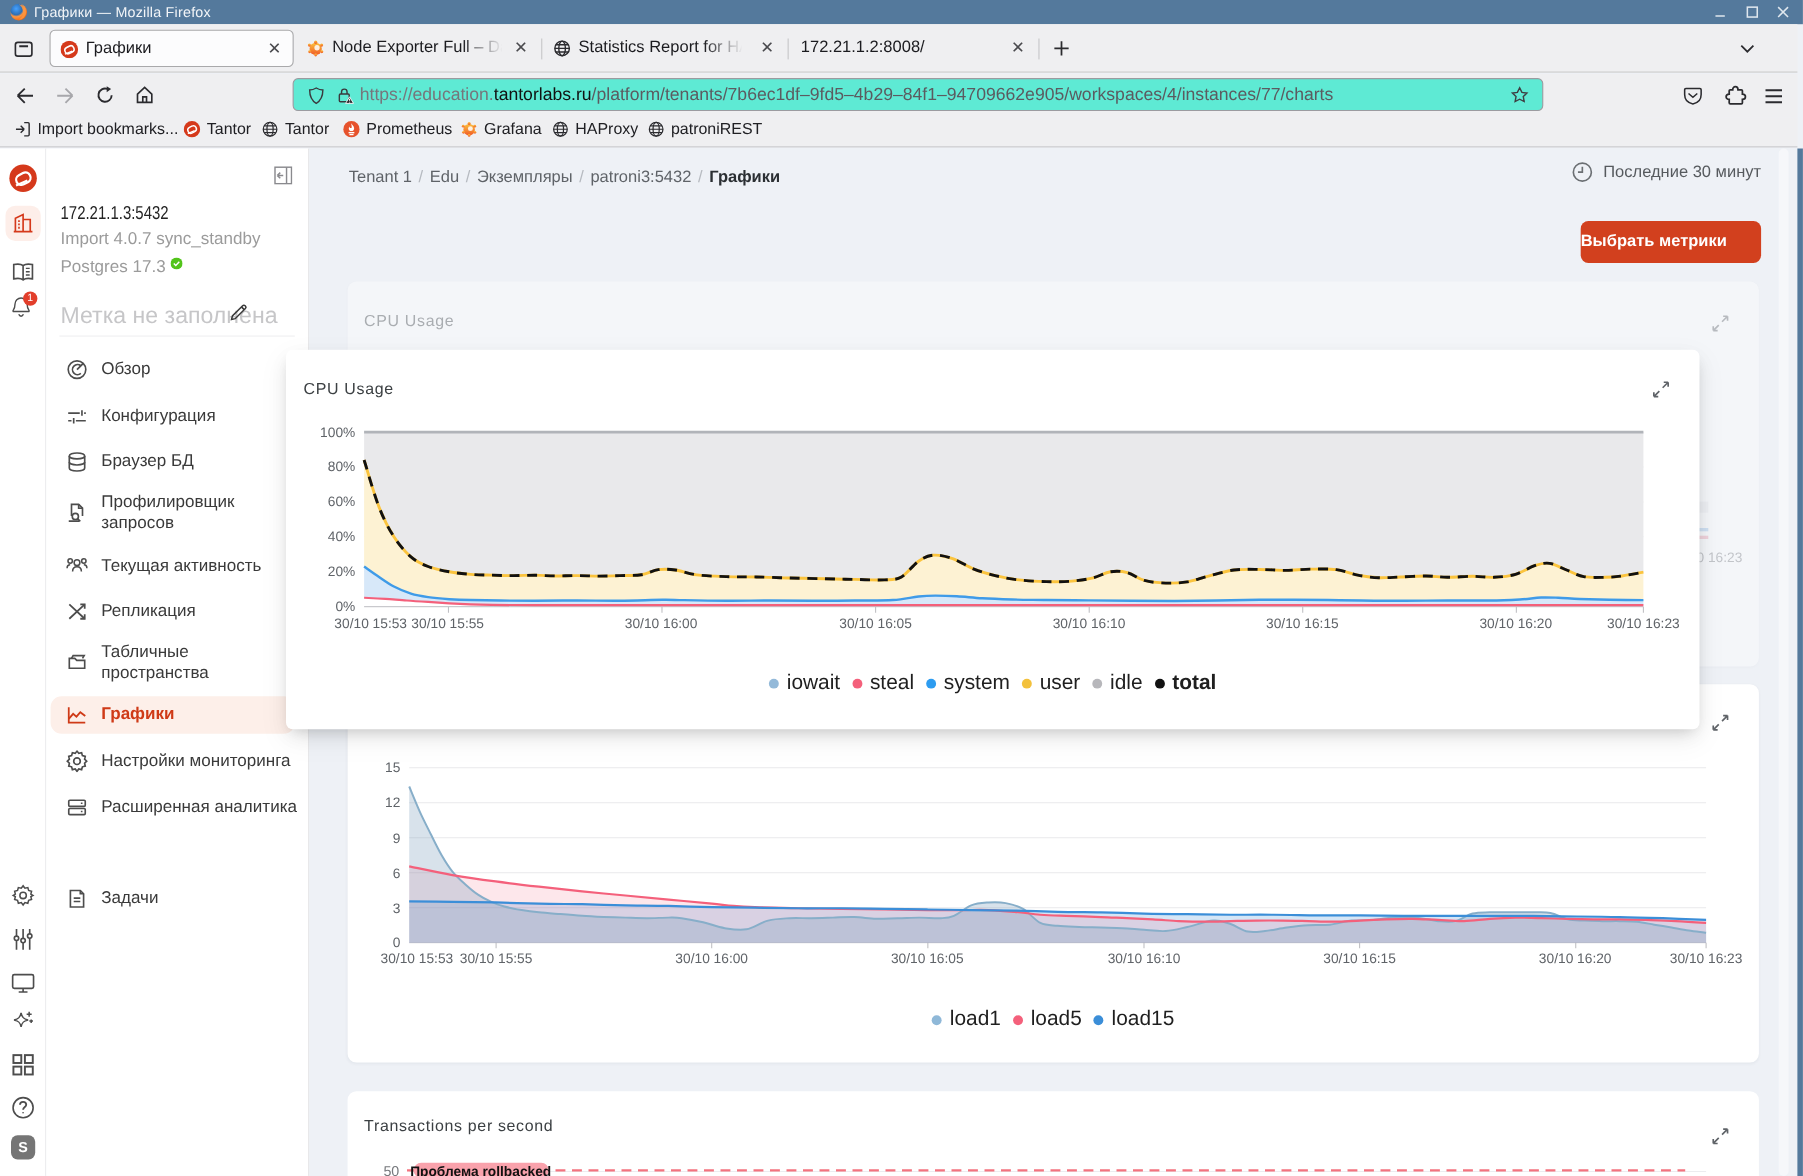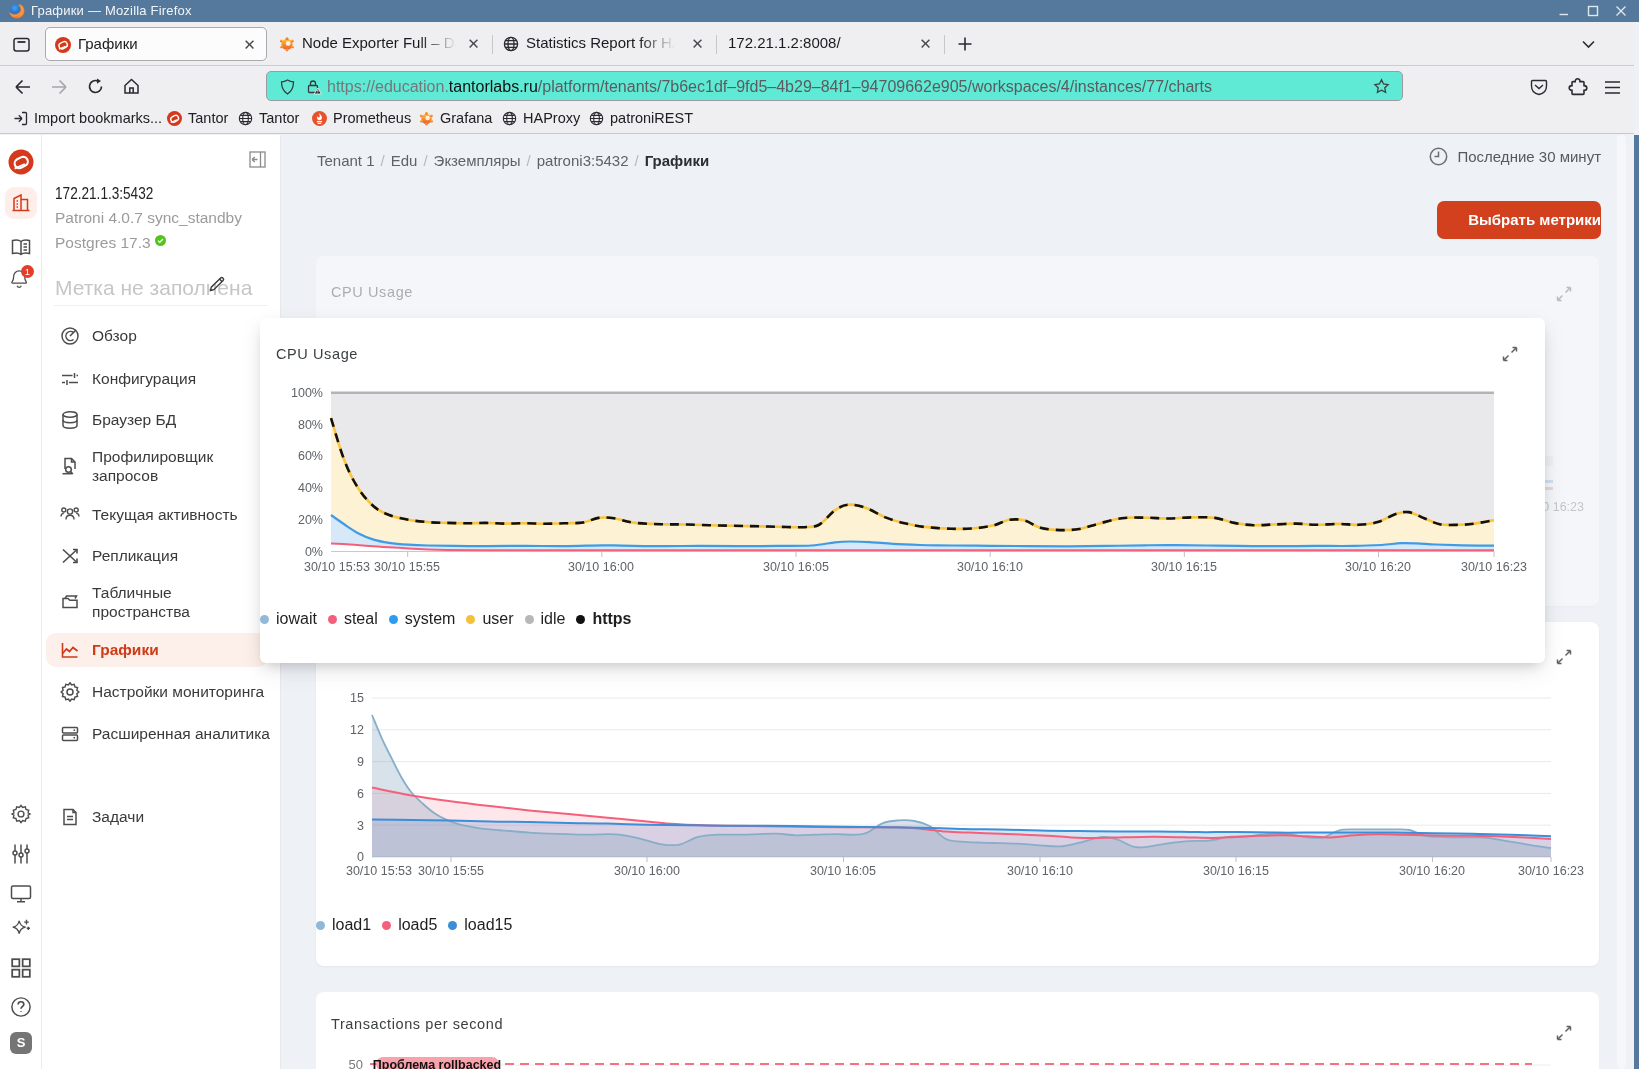--- a/index.html
+++ b/index.html
@@ -43,30 +43,30 @@
 .mi .ic{width:20px;height:20px;margin-left:14px;margin-right:12px;flex:none;color:#4d4d4d}
 .mi.two{line-height:19px}
 .mi.act{background:#fdefe9;border-radius:10px;color:#cf3a17;font-weight:bold}
 .mi.act .ic{color:#cf3a17}
 
 #crumb{position:absolute;left:35px;top:17px;font-size:15px;color:#5f6368}
 #crumb .sep{color:#b6bac0;padding:0 6px}
 #crumb .cur{color:#2b2f33;font-weight:bold}
 #timesel{position:absolute;right:33px;top:12px;font-size:15px;color:#565a5e;display:flex;align-items:center}
 #timesel svg{margin-right:9px}
-#btn-metrics{position:absolute;right:33px;top:66px;width:164px;height:38px;background:#d2401e;border-radius:7px;color:#fff;font-size:15px;font-weight:bold;text-align:right;line-height:38px}
+#btn-metrics{position:absolute;right:33px;top:66px;width:164px;height:38px;background:#d2401e;border-radius:7px;color:#fff;font-size:15px;font-weight:bold;text-align:left;line-height:38px}
 .card{position:absolute;left:34px;width:1283px;background:#fff;border-radius:8px;box-shadow:0 1px 3px rgba(25,39,62,.05)}
 .card-title{position:absolute;left:15px;top:28px;font-size:14.5px;color:#3c4043;letter-spacing:.6px}
 .expand{position:absolute;right:27px;top:21px;width:16px;height:16px;color:#5f6368}
 .faded{opacity:.38}
 
 #popup{position:absolute;left:260px;top:183px;width:1285px;height:345px;background:#fff;border-radius:6px;box-shadow:0 5px 12px -6px rgba(0,0,0,.16),0 7px 18px -4px rgba(0,0,0,.10),0 9px 26px 2px rgba(0,0,0,.05)}
 #popup .ptitle{position:absolute;left:16px;top:28px;font-size:14.5px;color:#3c4043;letter-spacing:.6px}
 #popup .expand{right:27px;top:28px}
-.legend{position:absolute;width:100%;display:flex;justify-content:flex-start;gap:11px;font-size:16px;color:#1f1f1f}
+.legend{position:absolute;width:100%;display:flex;justify-content:center;gap:11px;font-size:19px;color:#1f1f1f}
 .legend .it{display:flex;align-items:center;gap:7px}
 .dot{width:9px;height:9px;border-radius:50%}
 </style>
 </head>
 <body>
 
 <div id="titlebar">
   <svg class="abs" style="left:9px;top:3px" width="16" height="16" viewBox="0 0 16 16">
       <defs>
         <radialGradient id="ffg" cx="35%" cy="30%" r="80%">
@@ -379,21 +379,21 @@
       </svg>
     <div class="abs" style="left:10px;top:897px;width:22px;height:22px;background:#757575;border-radius:6px;color:#fff;font-size:13px;font-weight:bold;text-align:center;line-height:22px">S</div>
   </div>
   <div id="sidebar">
     <svg class="abs" style="left:207px;top:16px;color:#8a8a8e" width="17" height="17" viewBox="0 0 17 17" fill="none" stroke="currentColor" stroke-width="1.3">
         <rect x="1" y="1" width="15" height="15"></rect>
         <path d="M11.5 1 V16"></path>
         <path d="M8.5 8.5 H3 M3 8.5 L5.8 5.9 M3 8.5 L5.8 11.1" stroke-width="1.4"></path>
       </svg>
     <div class="sb-hd1">172.21.1.3:5432</div>
-    <div class="sb-hd2">Patroni 4.0.7 sync_standby</div>
+    <div class="sb-hd2">Import 4.0.7 sync_standby</div>
     <div class="sb-hd3">Postgres 17.3 <svg style="display:inline;vertical-align:2px" width="11" height="11" viewBox="0 0 11 11">
           <circle cx="5.5" cy="5.5" r="5.5" fill="#52c41a"></circle>
           <path d="M3 5.6 L4.8 7.3 L8 4" stroke="#fff" stroke-width="1.3" fill="none"></path>
         </svg></div>
     <div class="sb-lbl">Метка не заполнена</div>
     <svg class="abs" style="left:166px;top:140px;color:#3a3a3a" width="18" height="18" viewBox="0 0 18 18" fill="none" stroke="currentColor" stroke-width="1.4">
         <path d="M2.5 15.5 L3.3 12.2 L12.6 2.9 C13.2 2.3 14.2 2.3 14.8 2.9 L15.1 3.2 C15.7 3.8 15.7 4.8 15.1 5.4 L5.8 14.7 L2.5 15.5 Z"></path>
         <path d="M11.5 4 L14 6.5"></path>
       </svg>
     <div class="sb-div"></div>
@@ -496,19 +496,19 @@
         </g>
     </svg>
     <div class="legend" style="top:292px">
       <span class="it"><span class="dot" style="background:#93b9d9"></span>iowait</span>
       <span class="it"><span class="dot" style="background:#f4607b"></span>steal</span>
       <span class="it"><span class="dot" style="background:#2d9cf0"></span>system</span>
       <span class="it"><span class="dot" style="background:#f3c13c"></span>user</span>
       <span class="it"><span class="dot" style="background:#b7b7bb"></span>idle</span>
       <span class="it">
           <span class="dot" style="background:#111"></span>
-          <b>https</b>
+          <b>total</b>
         </span>
     </div>
   </div>
   <div class="abs" style="left:1617px;top:0;width:9px;height:934px;background:#f6f7fa;border-radius:5px"></div>
   <div id="edge"></div>
 </div>
 
 </body></html>

